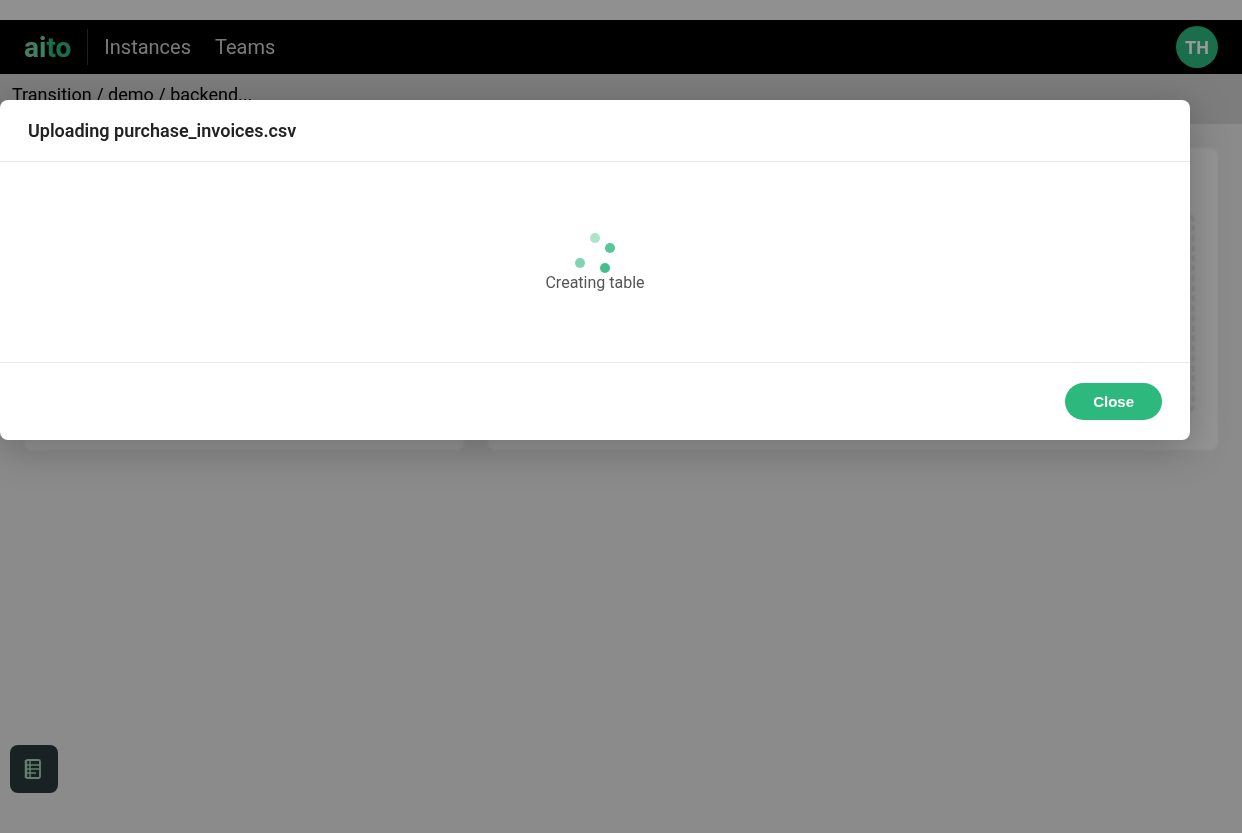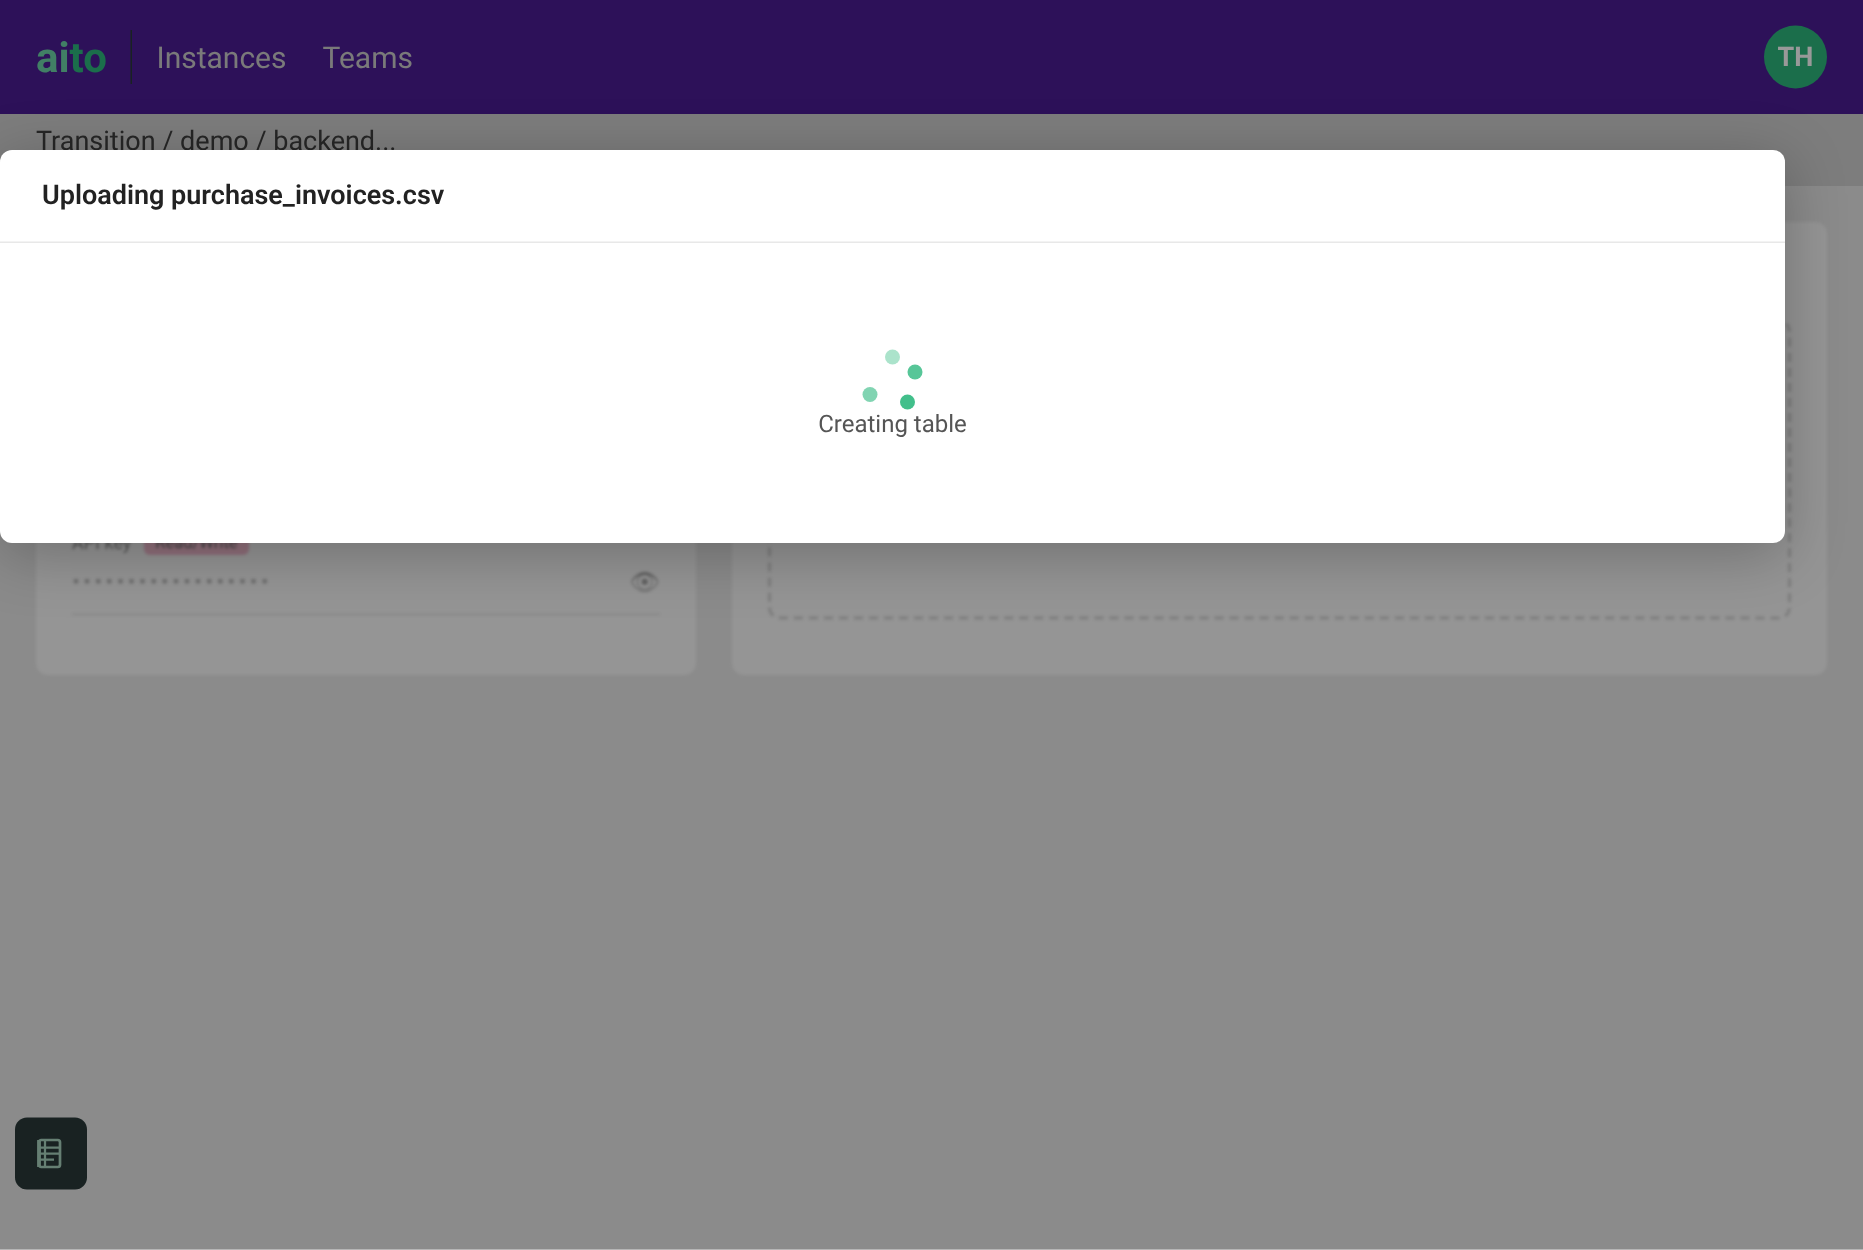--- a/index.html
+++ b/index.html
@@ -1,26 +1,27 @@
 <!DOCTYPE html>
 <html><head>
   <meta charset="utf-8">
   <style>
     * { box-sizing: border-box; margin: 0; padding: 0; }
     body { font-family: -apple-system, BlinkMacSystemFont, 'Segoe UI', Roboto, sans-serif; background: #f0f0f0; width: 1242px; height: 833px; overflow: hidden; position: relative; }
 
     
     .navbar {
-      background: #4c1d95;
-      height: 76px;
+      background: #000000;
+      height: 54px;
       display: flex;
       align-items: center;
       padding: 0 24px;
       position: relative;
       z-index: 10;
+      margin-top: 20px;
     }
     .navbar-logo {
       color: #2db87e;
       font-size: 28px;
       font-weight: bold;
       margin-right: 16px;
     }
     .navbar-logo span { color: #6dd4a8; }
     .navbar-divider {
       width: 1px;
@@ -57,25 +58,25 @@
       left: 0;
       right: 0;
       bottom: 0;
       background: #e8e8e8;
       filter: blur(0px);
       z-index: 1;
     }
     .page-bg-header {
       background: #d0d0d0;
       height: 60px;
-      padding: 0 24px;
+      padding: 0 12px;
       display: flex;
       align-items: center;
       font-size: 18px;
-      color: #404040;
+      color: #000000;
     }
     .page-bg-content {
       display: flex;
       padding: 24px;
       gap: 24px;
     }
 
     
     .sidebar-icon {
       position: absolute;
@@ -335,14 +336,17 @@
       <div class="spinner-container">
         <div class="spinner">
           <div class="spinner-dot"></div>
           <div class="spinner-dot"></div>
           <div class="spinner-dot"></div>
           <div class="spinner-dot"></div>
         </div>
         <div class="spinner-label">Creating table</div>
       </div>
     </div>
+    <div class="modal-footer">
+      <button class="close-btn">Close</button>
+    </div>
   </div>
 </div>
 
 </body></html>

